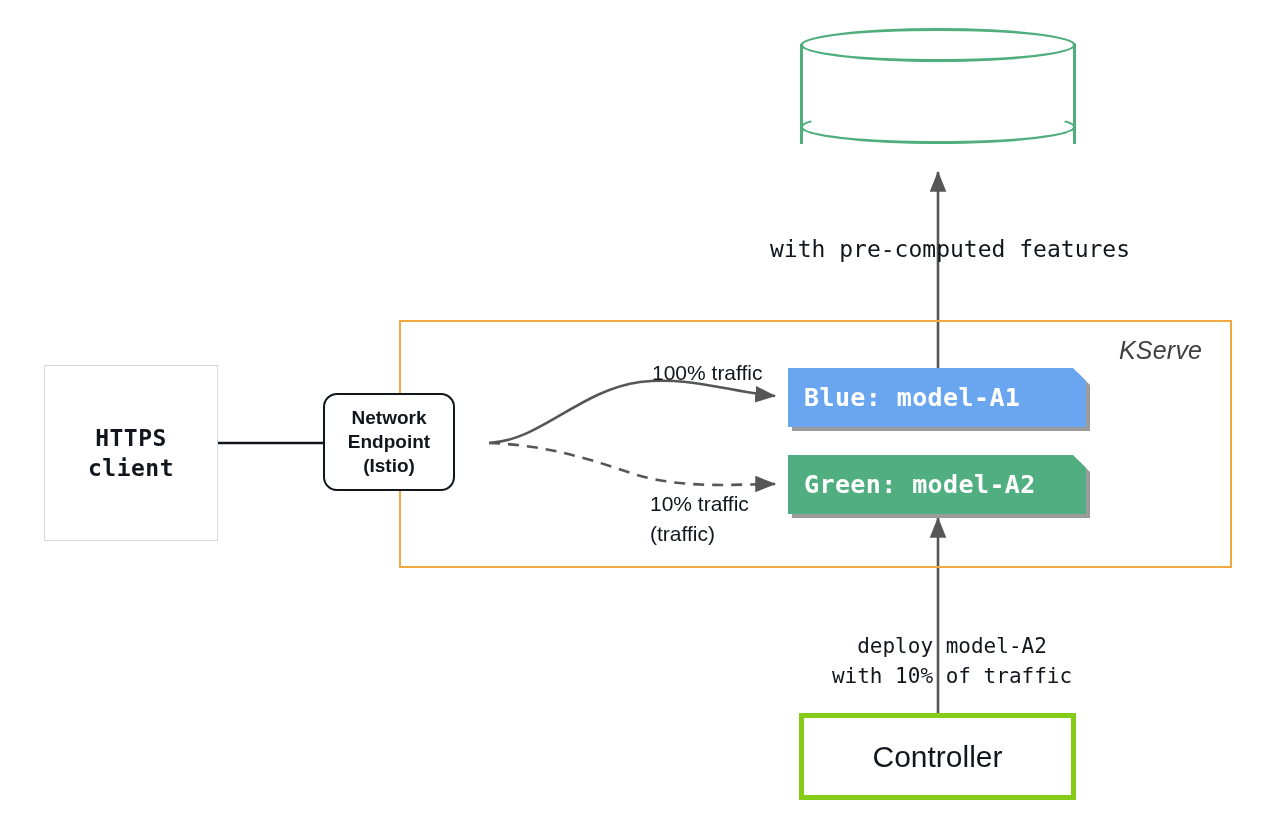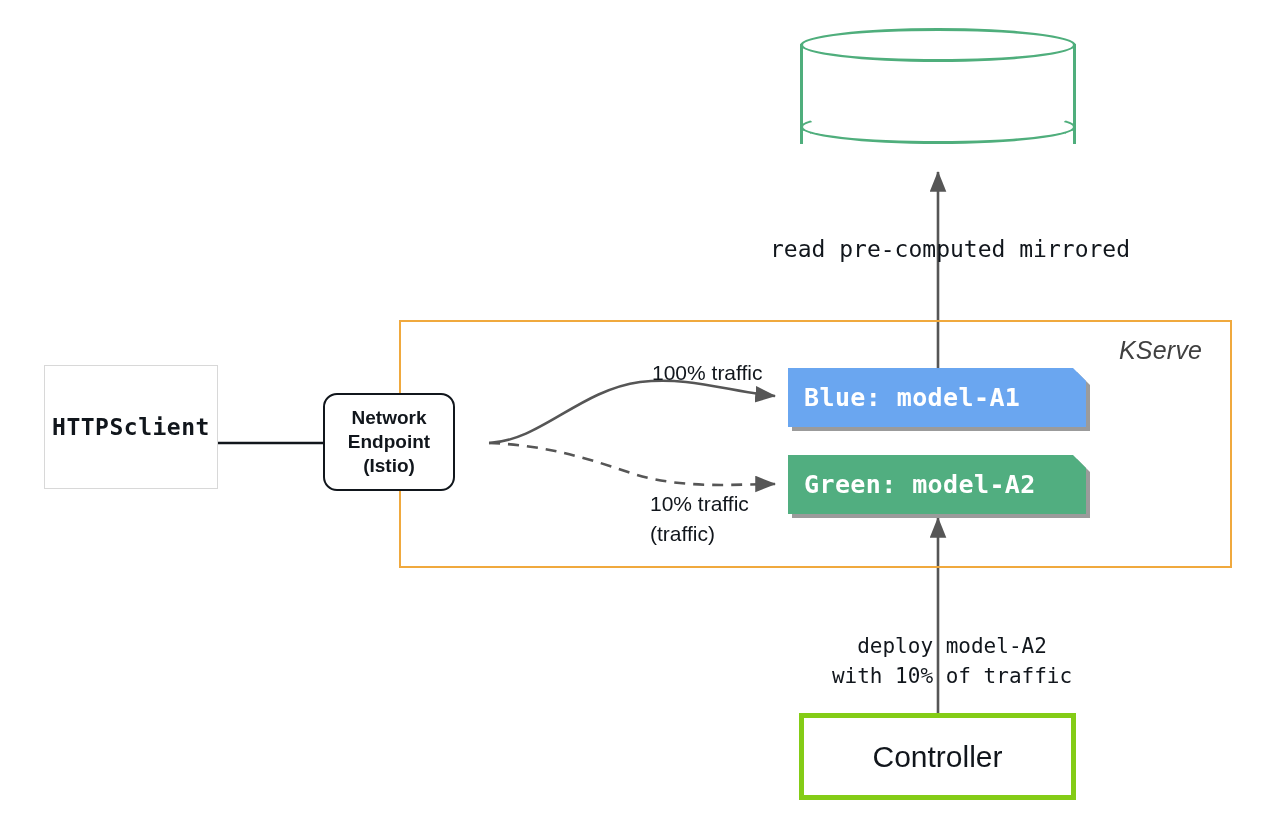--- a/index.html
+++ b/index.html
@@ -101,26 +101,26 @@
     color: #3b4350;
     z-index: 3;
   }
 
   
   .client-box {
     position: absolute;
     left: 44px;
     top: 365px;
     width: 174px;
-    height: 124px;
+    height: 176px;
     border: 1.5px solid #d8d8d8;
     background: #ffffff;
     box-sizing: border-box;
     display: flex;
-    flex-direction: row;
+    flex-direction: column;
     align-items: center;
     justify-content: center;
   }
   .client-box .ln {
     font-family: "DejaVu Sans Mono", "Liberation Mono", monospace;
     font-size: 23px;
     font-weight: bold;
     color: #11161c;
     line-height: 1.32;
     letter-spacing: 0.5px;
@@ -268,21 +268,21 @@
 
   <div class="kserve-frame"></div>
   <div class="kserve-label">KServe</div>
 
   <div class="cylinder">
     <div class="cyl-body"></div>
     <div class="cyl-bottom"></div>
     <div class="cyl-top"></div>
   </div>
 
-  <div class="edge-label mono" id="label-read-features">read pre-computed mirrored</div>
+  <div class="edge-label mono" id="label-read-features">with pre-computed features</div>
 
   <div class="client-box">
     <div class="ln">HTTPS</div>
     <div class="ln">client</div>
   </div>
 
   <div class="endpoint-box">
     <div class="ln">Network</div>
     <div class="ln">Endpoint</div>
     <div class="ln">(Istio)</div>

